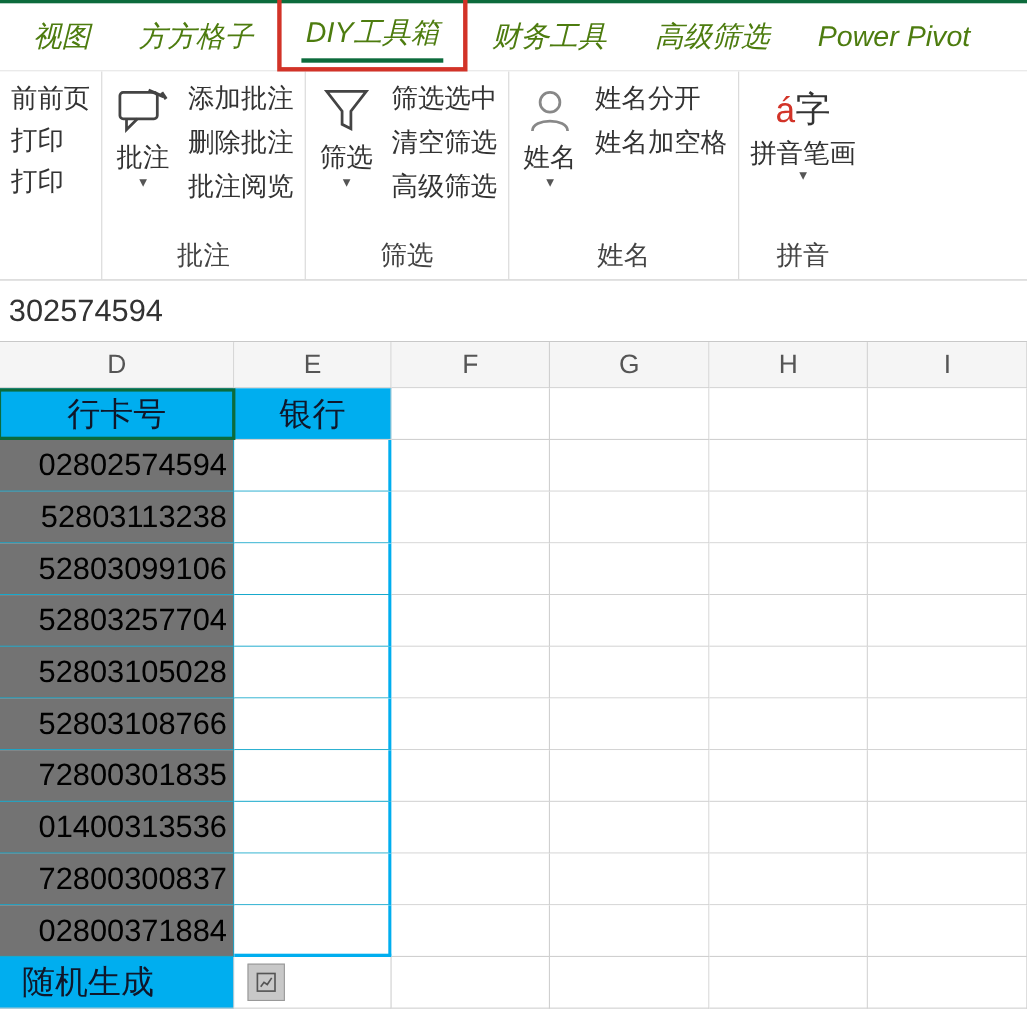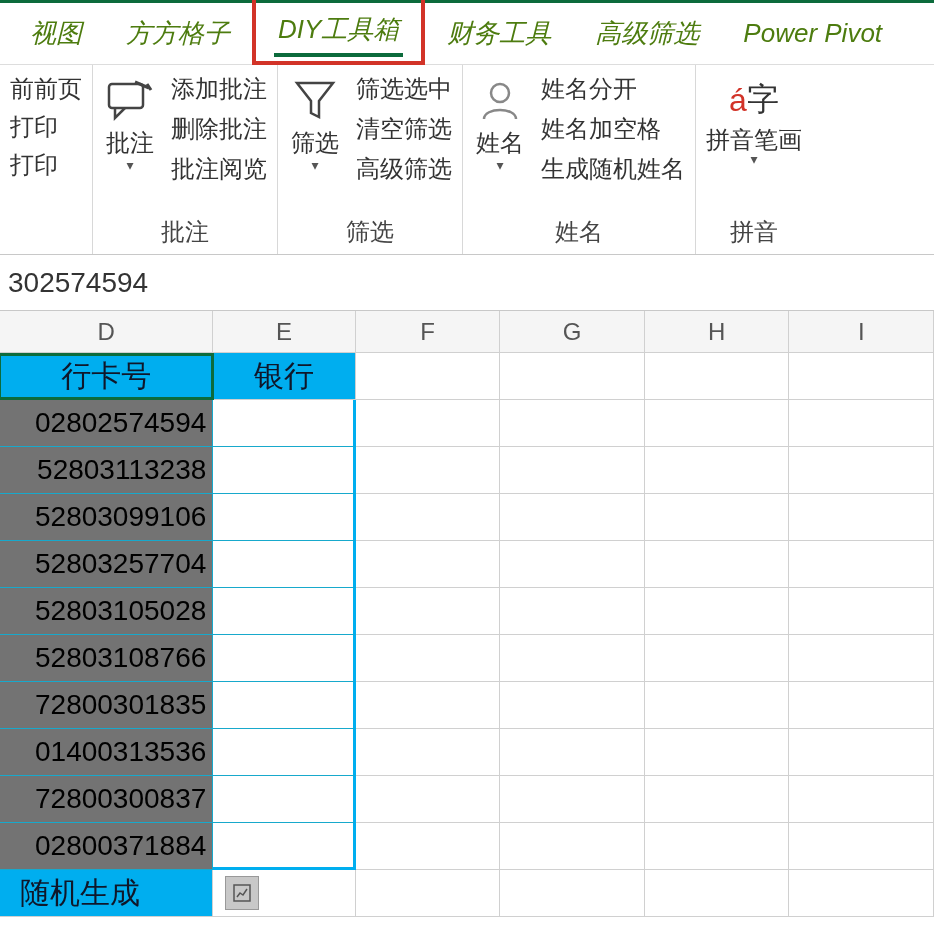--- a/index.html
+++ b/index.html
@@ -268,21 +268,20 @@
             <circle cx="24" cy="16" r="9" fill="none" stroke="#888" stroke-width="2.5"></circle>
             <path d="M8 42 C8 30 40 30 40 42" fill="none" stroke="#888" stroke-width="2.5"></path>
           </svg>
         </span>
         <span>姓名</span>
         <span class="arrow">▾</span>
       </div>
       <div class="stack">
         <div>姓名分开</div>
         <div>姓名加空格</div>
-        <div>生成随机姓名</div>
       </div>
     </div>
     <div class="ribbon-group-label">姓名</div>
   </div>
 
   <div class="ribbon-group" style="border-right:none;">
     <div class="ribbon-group-body">
       <div class="icon-block">
         <span class="icon" style="font-size:32px;">
           <span style="color:#d23328;">á</span>

